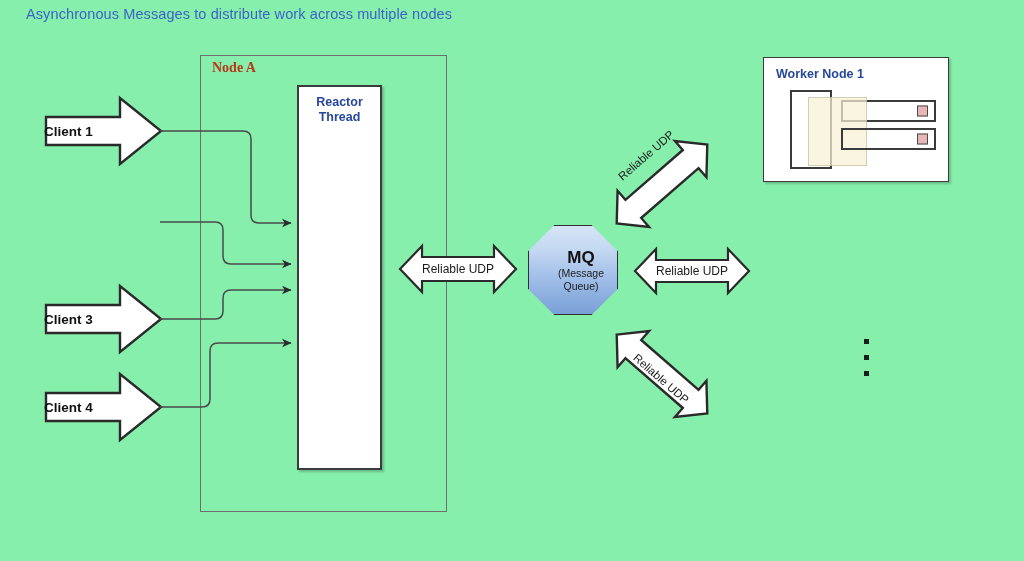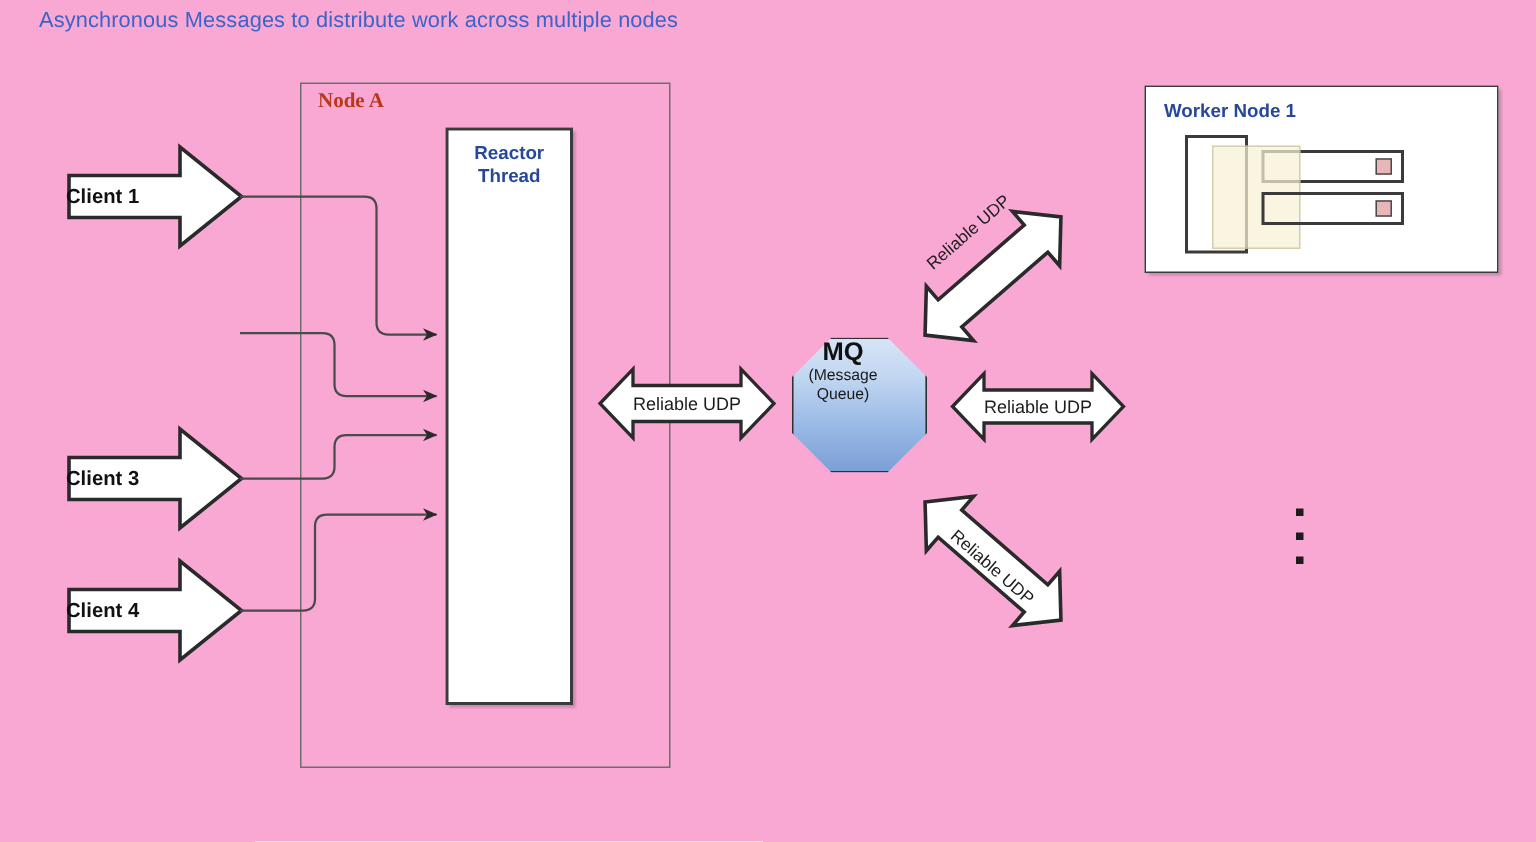--- a/index.html
+++ b/index.html
@@ -12,21 +12,21 @@
     height: 561px;
     position: relative;
     overflow: hidden;
     font-family: "Liberation Sans", sans-serif;
   }
   #stage {
     position: absolute;
     left: 0; top: 0;
     width: 1024px;
     height: 561px;
-    background: #f9a8d4;
+    background: #86efac;
   }
 
   
   #diagram-title {
     position: absolute;
     left: 26px;
     top: 6px;
     font-size: 14.5px;
     color: #3c63c8;
     letter-spacing: 0.1px;
@@ -163,40 +163,41 @@
   }
   #mq-text {
     position: absolute;
     left: 0;
     top: 0;
     width: 68px;
     height: 90px;
     display: flex;
     flex-direction: column;
     align-items: center;
-    justify-content: flex-start;
+    justify-content: center;
     pointer-events: none;
+    padding-left: 19px;
   }
   #mq-title {
     font-size: 17px;
     font-weight: bold;
     color: #111111;
     line-height: 19px;
   }
   #mq-sub {
     font-size: 10.5px;
     color: #1a1a1a;
     line-height: 13px;
     text-align: center;
   }
 
   
   .worker-node {
     position: absolute;
-    width: 236px;
+    width: 186px;
     height: 125px;
     border: 1.6px solid #3b3b3b;
     box-sizing: border-box;
     background: #ffffff;
     box-shadow: 2px 2px 2px rgba(0,0,0,0.20);
   }
   #worker-node-0 { left: 763px; top: 57px; }
   #worker-node-1 { left: 763px; top: 202px; }
   #worker-node-2 { left: 763px; top: 387px; }
 

